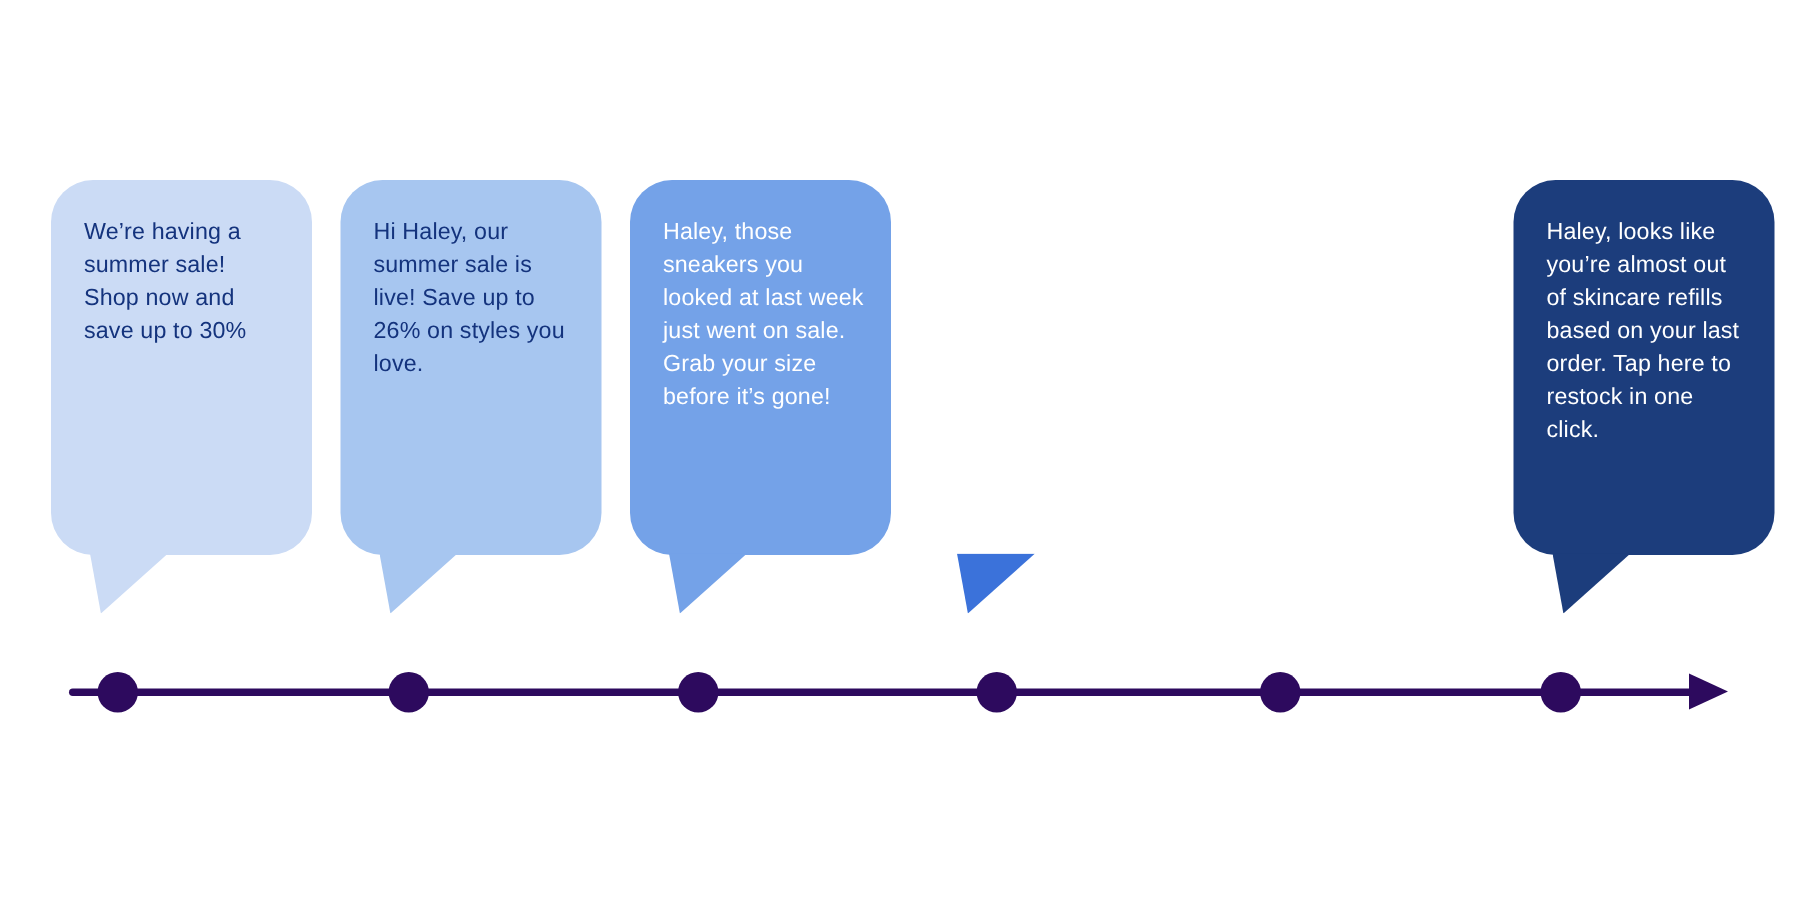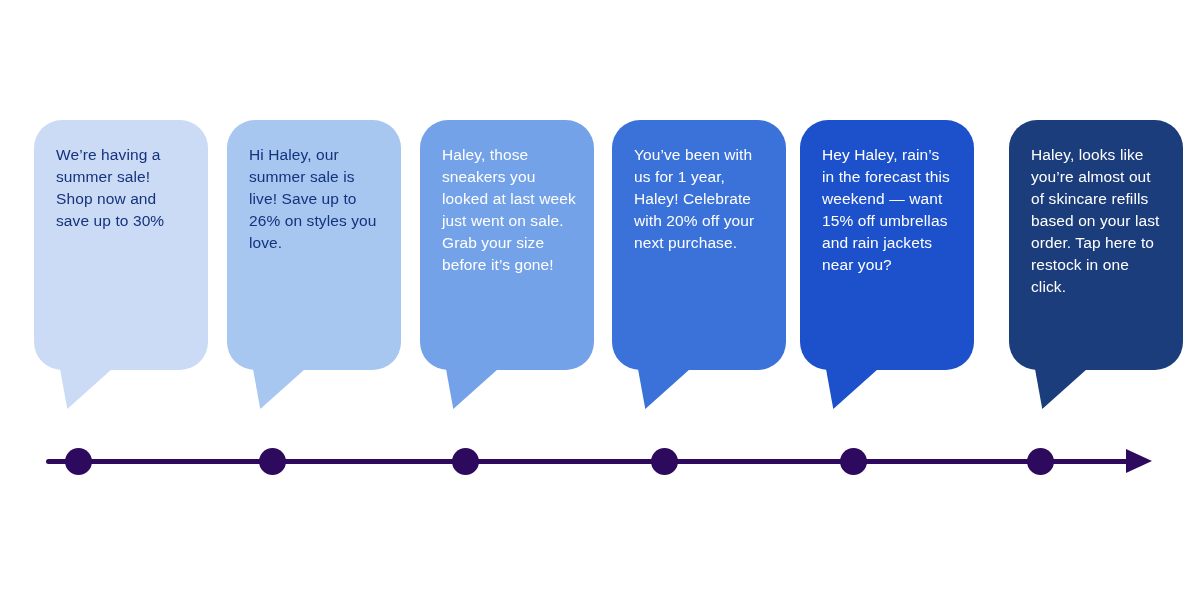--- a/index.html
+++ b/index.html
@@ -107,32 +107,23 @@
   </div>
 
   <div class="group g2" style="--bubble: #74a2e8; --text: #ffffff;">
     <div class="bubble">
       <div class="bubble-text">Haley, those sneakers you looked at last week just went on sale. Grab your size before it’s gone!</div>
     </div>
     <div class="tail"></div>
   </div>
 
   <div class="group g3" style="--bubble: #3b72da; --text: #ffffff;">
-    <div class="bubble">
-      <div class="bubble-text">You’ve been with us for 1 year, Haley! Celebrate with 20% off your next purchase.</div>
-    </div>
     <div class="tail"></div>
   </div>
 
-  <div class="group g4" style="--bubble: #1c51cb; --text: #ffffff;">
-    <div class="bubble">
-      <div class="bubble-text">Hey Haley, rain’s in the forecast this weekend — want 15% off umbrellas and rain jackets near you?</div>
-    </div>
-    <div class="tail"></div>
-  </div>
 
   <div class="group g5" style="--bubble: #1c3d7c; --text: #ffffff;">
     <div class="bubble">
       <div class="bubble-text">Haley, looks like you’re almost out of skincare refills based on your last order. Tap here to restock in one click.</div>
     </div>
     <div class="tail"></div>
   </div>
 
   <div class="timeline-line" style="background: rgb(45, 10, 94);"></div>
   <div class="arrowhead" style="border-left-color: rgb(45, 10, 94);"></div>

